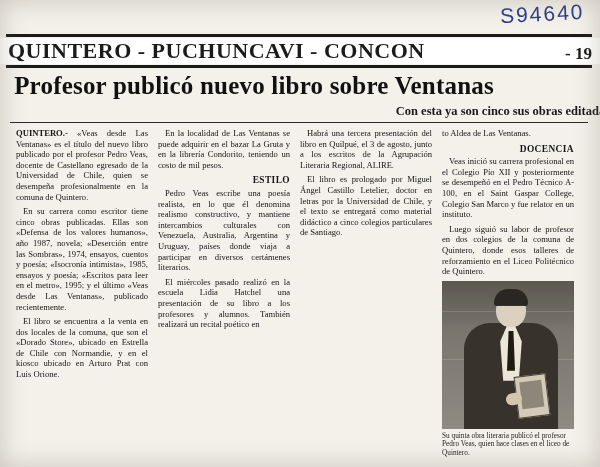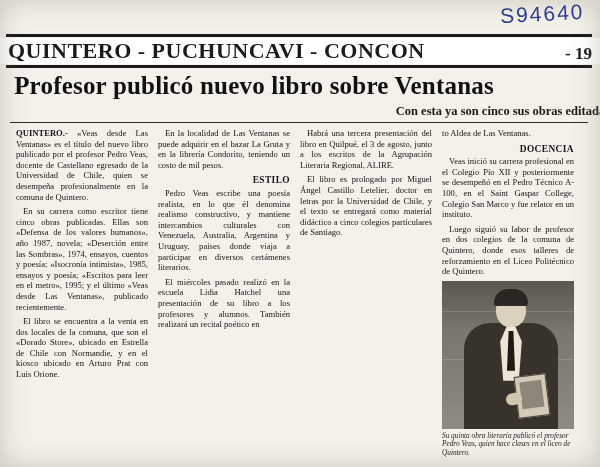--- a/index.html
+++ b/index.html
@@ -243,21 +243,20 @@
     height: 12px;
     border-radius: 6px;
     background: #cfc3ad;
     transform: rotate(-10deg);
   }
   .caption {
     width: 132px;
     margin-top: 3px;
     font-size: 7.3px;
     line-height: 8.6px;
-    font-style: italic;
     text-align: left;
     color: #1d1d1d;
   }
   .edge-shadow {
     position: absolute;
     top: 0; left: 0;
     width: 600px; height: 467px;
     pointer-events: none;
     box-shadow: inset 0 0 26px rgba(120,112,95,0.35);
   }

